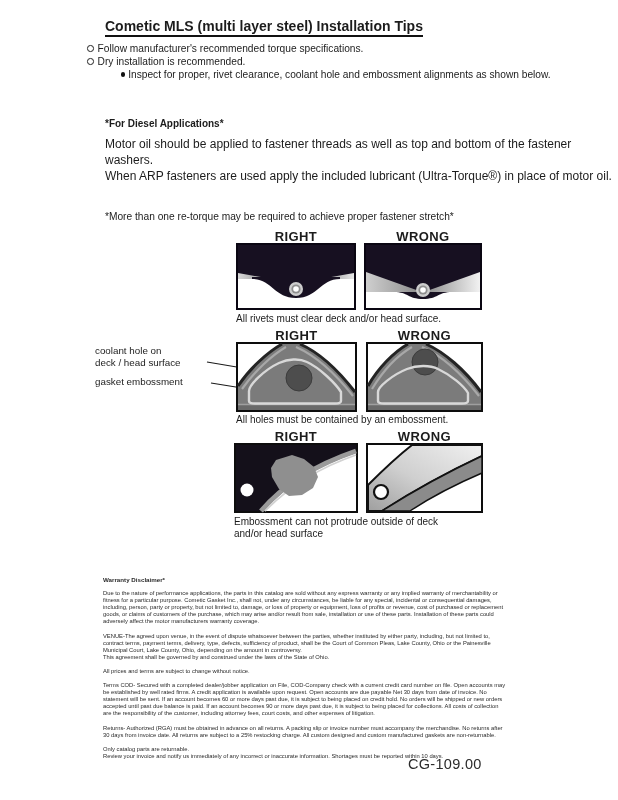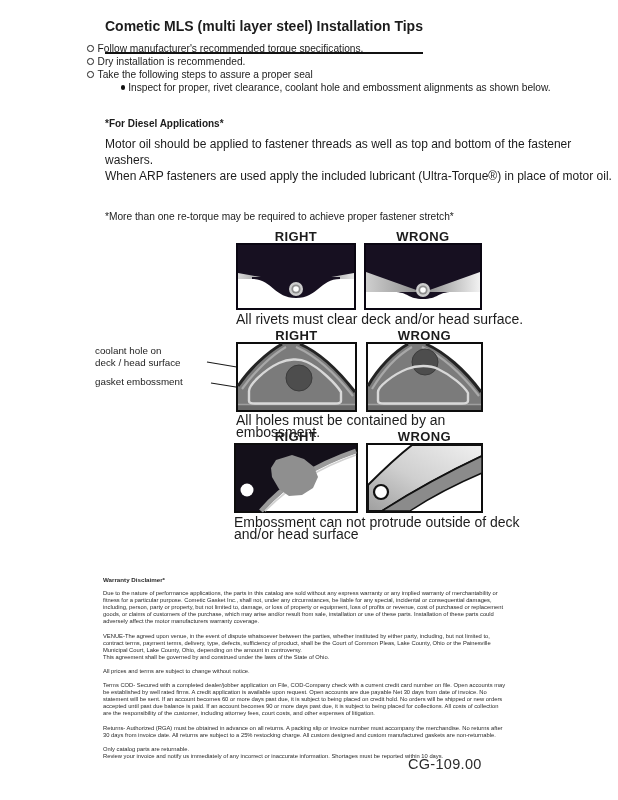--- a/index.html
+++ b/index.html
@@ -5,41 +5,41 @@
   html,body{margin:0;padding:0;background:#ffffff;}
   .page{
     position:relative;width:618px;height:800px;background:#ffffff;overflow:hidden;
     font-family:"Liberation Sans","DejaVu Sans",sans-serif;color:#1c1c1c;
   }
   .abs{position:absolute;}
   .pre{white-space:pre-line;}
 
   .title{
     left:105px;top:18px;font-size:14px;font-weight:bold;letter-spacing:0px;
-    border-bottom:2px solid #111;padding-bottom:18px;
+    border-bottom:2px solid #111;padding-bottom:1px;
   }
   .bullets{left:87px;top:42px;font-size:10.2px;line-height:13px;}
   .bullet-row{display:flex;align-items:center;}
   .sub{margin-left:34px;}
   .mark-o{
     display:inline-block;width:4.6px;height:4.6px;border:1px solid #222;border-radius:50%;
     margin-right:4px;flex:none;
   }
   .mark-f{
     display:inline-block;width:4.2px;height:4.2px;background:#111;border-radius:50%;
     margin-right:3px;flex:none;
   }
   .diesel-h{left:105px;top:118px;font-size:10px;font-weight:bold;}
   .body-p{font-size:12px;line-height:16px;}
   .p1{left:105px;top:136px;}
   .p2{left:105px;top:168px;}
   .note{left:105px;top:211px;font-size:10.2px;}
 
   .dg-h{font-size:13px;font-weight:bold;letter-spacing:0.4px;text-align:center;}
-  .cap{font-size:14px;line-height:12px;}
+  .cap{font-size:10px;line-height:12px;}
 
   .callout{font-size:9.8px;line-height:11.5px;text-align:left;}
 
   .legal{left:103px;top:576px;width:470px;font-size:5.8px;line-height:7.1px;color:#2a2a2a;}
   .legal-h{font-weight:bold;font-size:6.2px;margin-bottom:7px;}
   .legal p{margin:0 0 7px 0;white-space:pre-line;}
 
   .doc-code{left:408px;top:756px;font-size:14.5px;color:#2b2b2b;letter-spacing:0.3px;}
   svg{display:block;}
 </style>
@@ -51,24 +51,20 @@
   <div class="abs title">Cometic MLS (multi layer steel) Installation Tips</div>
 
   <div class="abs bullets">
     <div class="bullet-row">
       <span class="mark-o"></span>
       <span>Follow manufacturer's recommended torque specifications.</span>
     </div>
     <div class="bullet-row">
       <span class="mark-o"></span>
       <span>Dry installation is recommended.</span>
-    </div>
-    <div class="bullet-row">
-      <span class="mark-o"></span>
-      <span>Take the following steps to assure a proper seal</span>
     </div>
     <div class="bullet-row sub">
       <span class="mark-f"></span>
       <span>Inspect for proper, rivet clearance, coolant hole and embossment alignments as shown below.</span>
     </div>
   </div>
 
   <div class="abs diesel-h">*For Diesel Applications*</div>
   <div class="abs body-p pre p1">Motor oil should be applied to fastener threads as well as top and bottom of the fastener washers.
 When ARP fasteners are used apply the included lubricant (Ultra-Torque®) in place of motor oil.</div>

